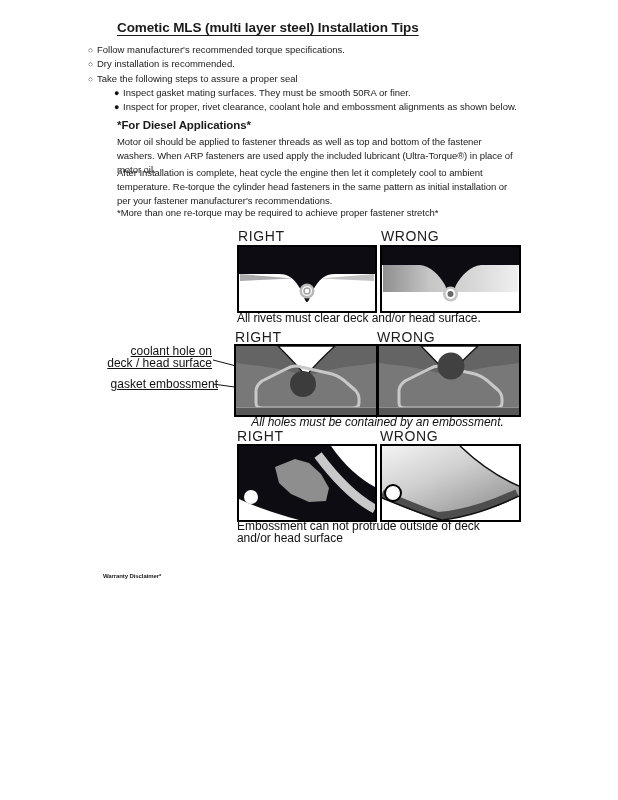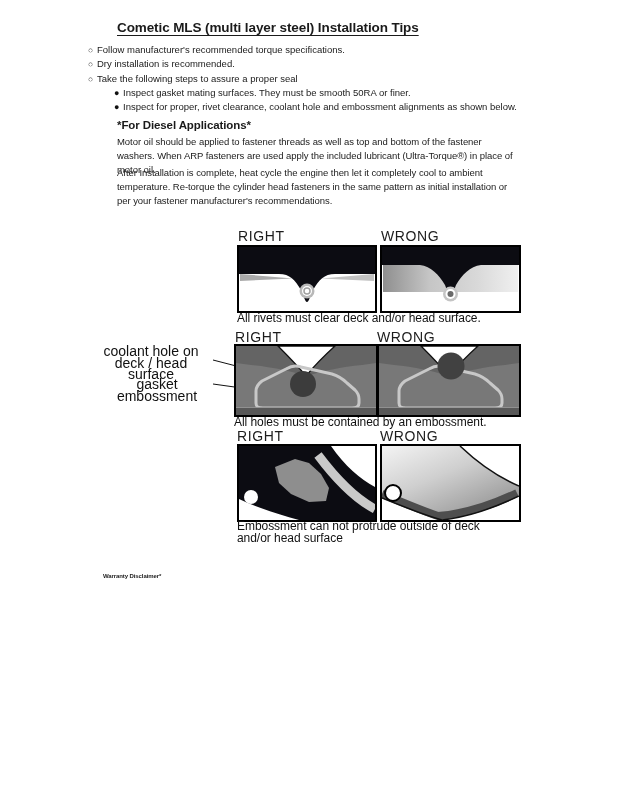--- a/index.html
+++ b/index.html
@@ -19,21 +19,21 @@
   .diesel-heading{left:117px;top:119px;font-size:11.5px;font-weight:bold;letter-spacing:-0.1px;}
   .para{left:117px;width:402px;font-size:9.5px;line-height:14.2px;letter-spacing:-0.05px;}
   .p1{top:135px;}
   .p2{top:166px;}
   .note{top:206px;}
   
   .rw-label{font-size:14px;letter-spacing:0.6px;color:#1c1c1c;text-align:left;}
   .panel{border:2px solid #000;background:#fff;}
   .panel svg{display:block;}
   .caption{font-size:12px;line-height:11.5px;letter-spacing:-0.05px;color:#111;}
-  .side-label{font-size:14px;line-height:11.5px;text-align:center;color:#111;}
+  .side-label{font-size:12px;line-height:11.5px;text-align:right;color:#111;text-decoration:underline;}
   
   .legal{left:103px;top:573px;width:432px;font-size:6px;line-height:7px;
     letter-spacing:-0.1px;color:#333;}
   .legal-heading{font-weight:bold;margin-bottom:8px;color:#222;}
   .legal-block{margin-bottom:6px;}
   .page-code{left:390px;top:761px;font-size:13px;letter-spacing:0.3px;color:#701a75;}
 </style>
 </head>
 <body>
 
@@ -60,20 +60,21 @@
     </div>
     <div class="b-row sub">
       <span class="b-glyph">●</span>
       <span>Inspect for proper, rivet clearance, coolant hole and embossment alignments as shown below.</span>
     </div>
   </div>
 
   <div class="abs diesel-heading">*For Diesel Applications*</div>
   <div class="abs para p1">Motor oil should be applied to fastener threads as well as top and bottom of the fastener washers. When ARP fasteners are used apply the included lubricant (Ultra-Torque®) in place of motor oil.</div>
   <div class="abs para p2">After Installation is complete, heat cycle the engine then let it completely cool to ambient temperature. Re-torque the cylinder head fasteners in the same pattern as initial installation or per your fastener manufacturer's recommendations.</div>
+  <div class="abs para note">*More than one re-torque may be required to achieve proper fastener stretch*</div>
 
   <div class="abs rw-label" style="left:238px;top:228px;width:136px;">RIGHT</div>
   <div class="abs rw-label" style="left:381px;top:228px;width:137px;">WRONG</div>
 
   <div class="abs panel" style="left:237px;top:245px;">
     <svg width="136" height="64" viewBox="0 0 136 64">
       <rect width="136" height="64" fill="#ffffff"></rect>
       <polygon points="1,27 1,34 54,31.5" fill="#ababab"></polygon>
       <polygon points="135,27 135,34 82,31.5" fill="#c2c2c2"></polygon>
       <path d="M0,0 H136 V27 H96 C85,27 80,33 74,43 C71,49 70,55 68,55 C66,55 65,49 62,43 C56,33 51,27 40,27 H0 Z" fill="#0c0c12"></path>
@@ -142,21 +143,21 @@
       <path d="M0,0 H44 C52,9 61,20 69,30 C55,25 35,21 15,19 L0,17 Z" fill="#646464"></path>
       <path d="M140,0 H97 C89,9 80,20 71,30 C85,25 106,21 126,19 L140,17 Z" fill="#646464"></path>
       <path d="M42,0 C51,9 61,19 70,30 C79,19 89,9 99,0 Z" fill="#ffffff" stroke="#111" stroke-width="1.3"></path>
       <path d="M20,57 V45 C20,41 22,38 26,35 L50,23 C55,20 60,19 65,21 L96,28 C102,30 107,33 111,37 L119,44 C122,47 123,50 123,53 V57 C123,61 120,62 116,62 H27 C22,62 20,61 20,57 Z" fill="none" stroke="#c8c8c8" stroke-width="3" stroke-linejoin="round"></path>
       <circle cx="72" cy="20" r="13.5" fill="#414141"></circle>
       <rect x="0" y="61.5" width="140" height="7.5" fill="#585858"></rect>
       <line x1="0" y1="61.5" x2="140" y2="61.5" stroke="#9a9a9a" stroke-width="0.8"></line>
     </svg>
   </div>
 
-  <div class="abs caption" style="left:234px;top:417px;width:287px;">All holes must be contained by an embossment.</div>
+  <div class="abs caption" style="left:234px;top:417px;width:287px;text-align:center;font-style:italic;">All holes must be contained by an embossment.</div>
 
   <div class="abs rw-label" style="left:237px;top:428px;width:140px;">RIGHT</div>
   <div class="abs rw-label" style="left:380px;top:428px;width:141px;">WRONG</div>
 
   <div class="abs panel" style="left:237px;top:444px;">
     <svg width="136" height="74" viewBox="0 0 136 74">
       <rect width="136" height="74" fill="#ffffff"></rect>
       <path d="M0,0 H92 C106,20 121,33 136,41 V74 H60 C38,68 17,61 0,53 Z" fill="#0c0c12"></path>
       <path d="M79,9 C97,33 115,52 136,63" fill="none" stroke="#c9c9c9" stroke-width="9"></path>
       <path d="M36,21 L56,13 L70,17 L82,28 L90,42 L87,55 L70,56 L52,48 L40,37 Z" fill="#8e8e8e"></path>

